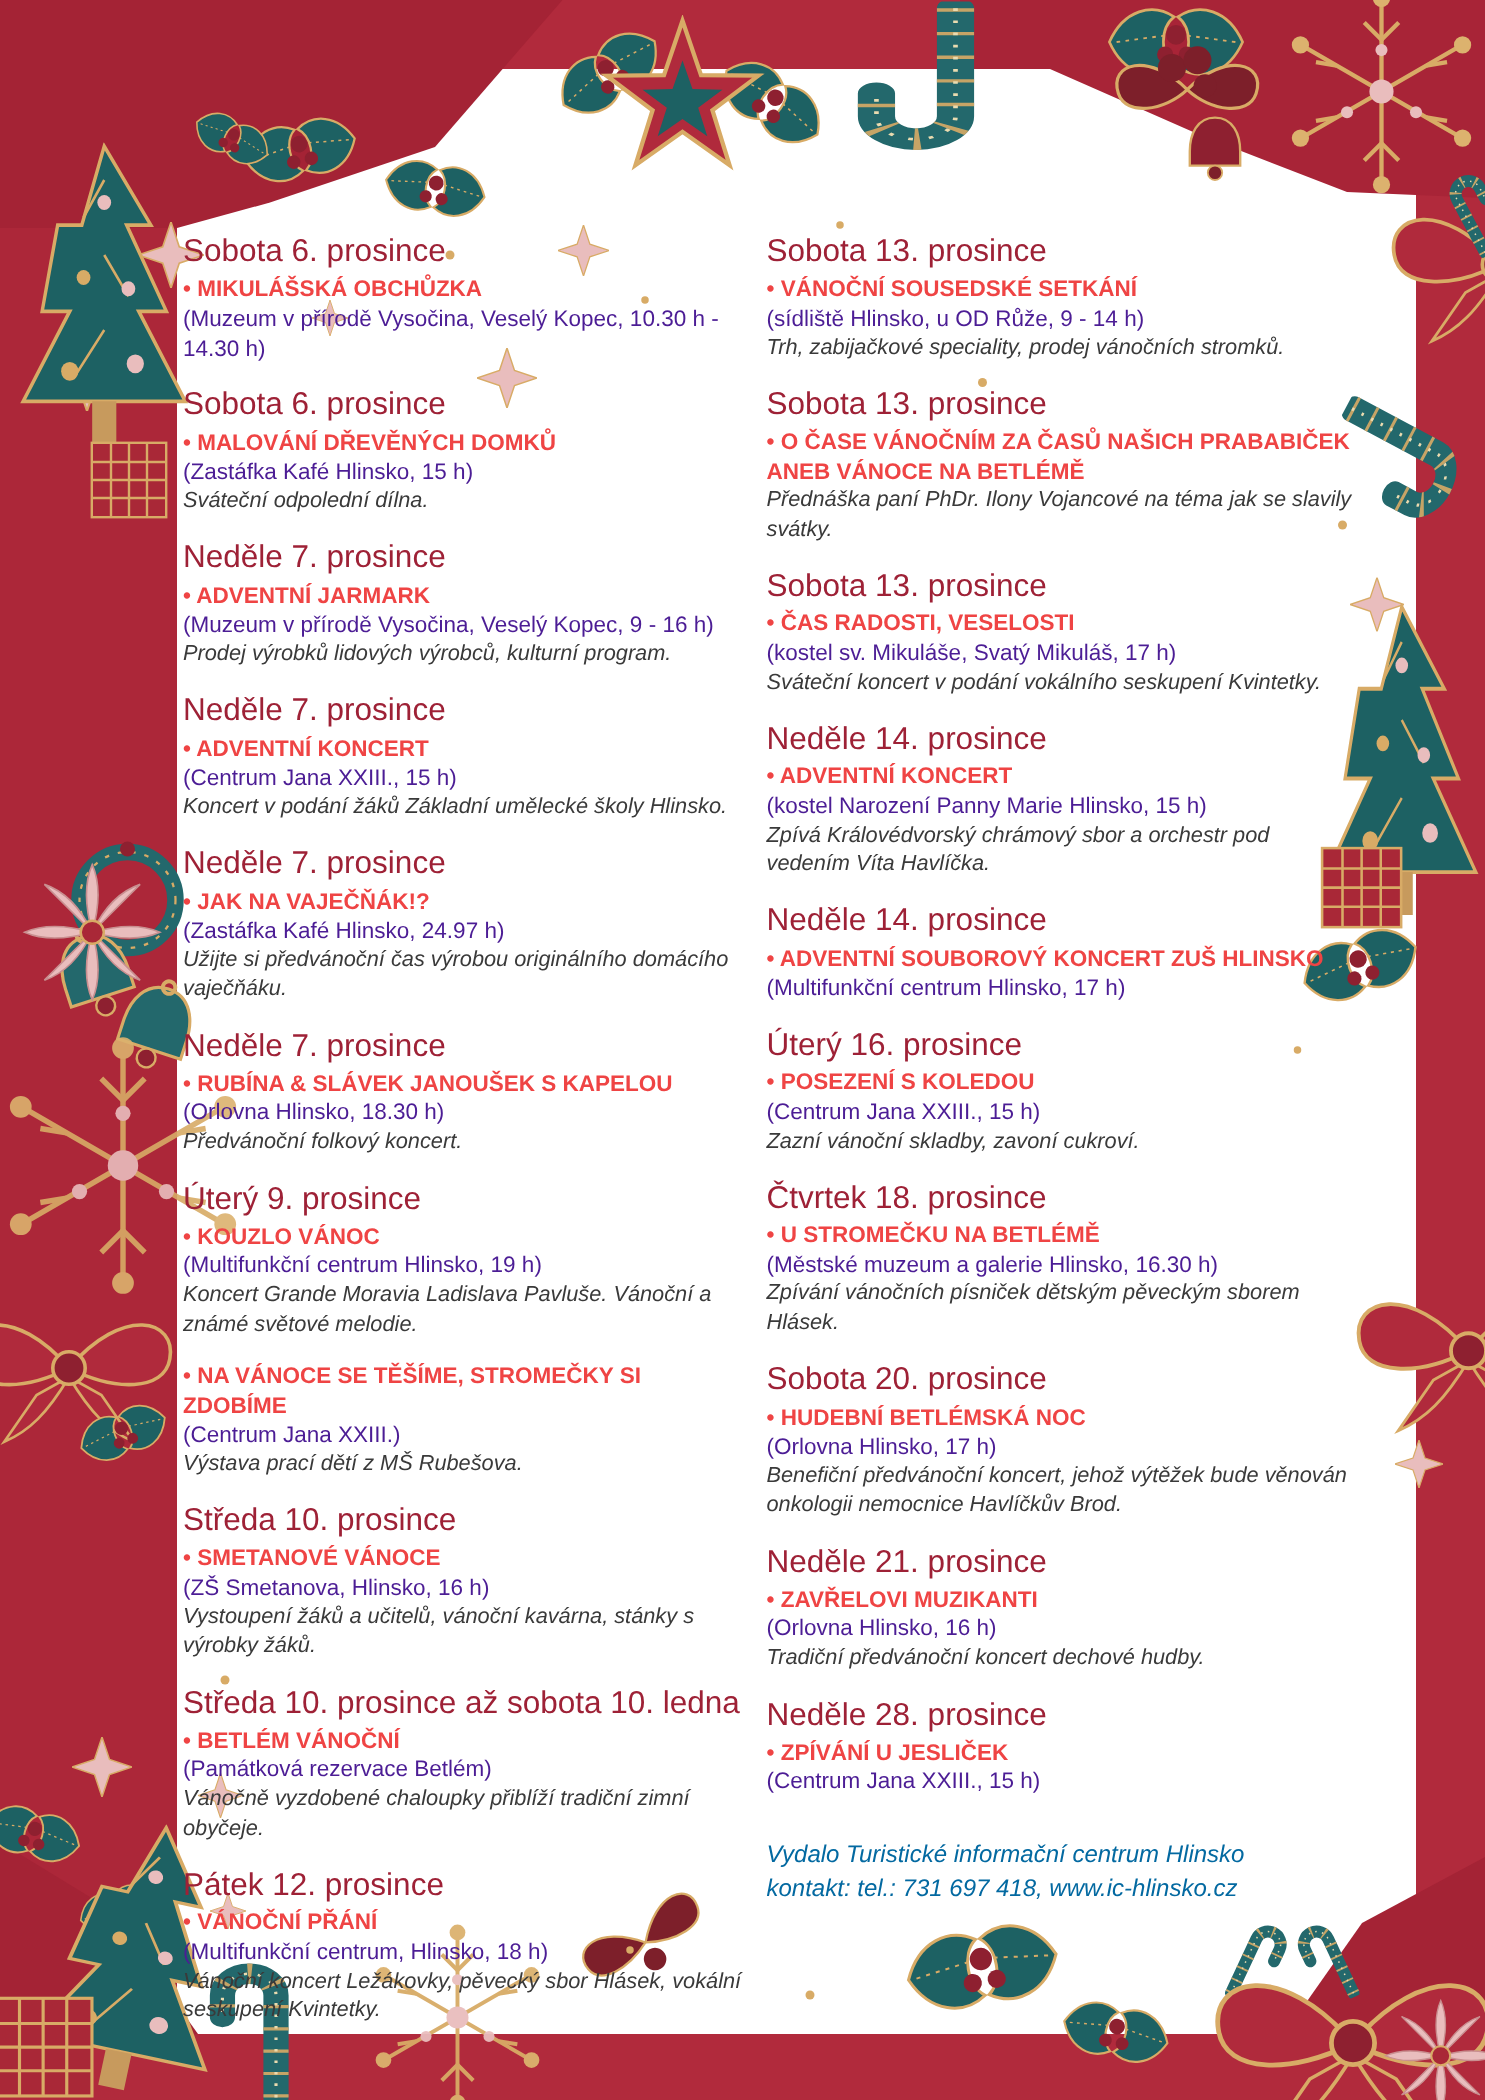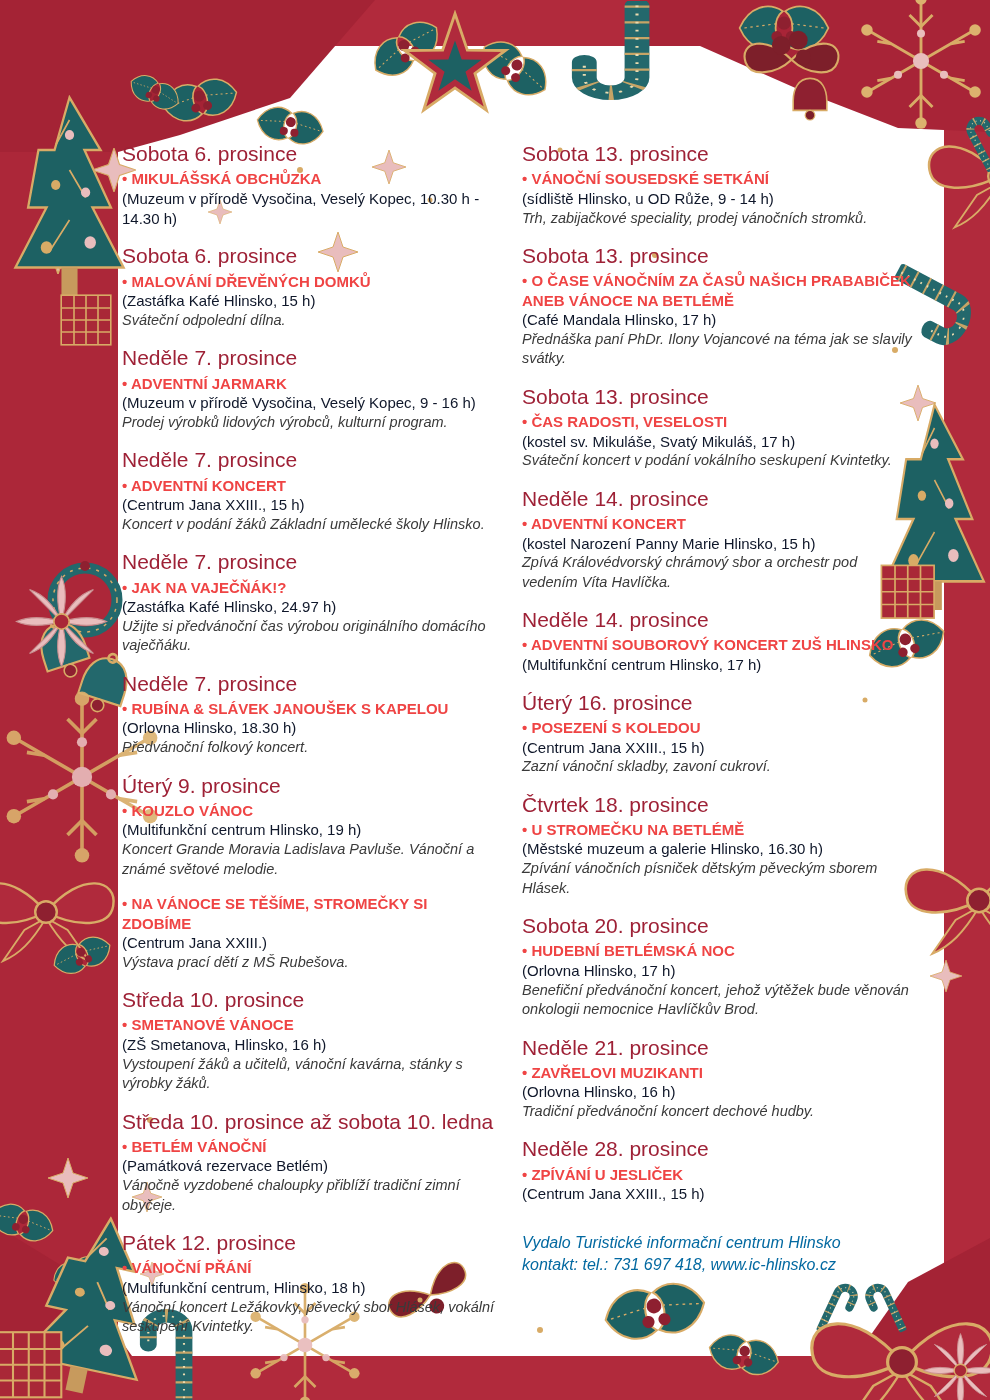--- a/index.html
+++ b/index.html
@@ -6,36 +6,36 @@
   .page{
     position:relative;
     width:990px;height:1400px;
     margin:0 auto;
     background:#ffffff;
     overflow:hidden;
     font-family:"Liberation Sans","DejaVu Sans",sans-serif;
   }
   .decor{position:absolute;inset:0;z-index:0;}
   .content{
-    position:absolute;left:122px;top:141px;width:792px;
-    display:flex;gap:26px;z-index:1;
+    position:absolute;left:122px;top:155px;width:792px;
+    display:flex;gap:15px;z-index:1;
   }
   .col{display:block;}
   .col-left{width:374px;}
   .col-right{width:392px;}
   .event{margin:0 0 15px 0;}
   .date{
     font-size:21px;line-height:1.25;font-weight:500;
     color:#9e2136;margin:0 0 2px 0;white-space:nowrap;
   }
   .title{
     font-size:15px;line-height:1.3;font-weight:700;color:#ef4444;
   }
   .title::before{content:"• ";}
-  .venue{font-size:15px;line-height:1.32;color:#0f172a;}
+  .venue{font-size:15px;line-height:1.32;color:#4c1d95;}
   .desc{font-size:14.5px;line-height:1.34;color:#3a3a3a;font-style:italic;}
   .footer{margin-top:28px;font-style:italic;color:#0369a1;font-size:16px;line-height:1.4;}
 </style>
 </head>
 <body>
 
 <div class="page">
 
   <svg class="decor" width="990" height="1400" viewBox="0 0 990 1400">
     <defs>
@@ -377,21 +377,20 @@
       <div>
           <section class="event">
             <div class="date">Sobota 13. prosince</div>
             <div class="title">VÁNOČNÍ SOUSEDSKÉ SETKÁNÍ</div>
             <div class="venue">(sídliště Hlinsko, u OD Růže, 9 - 14 h)</div>
             <div class="desc">Trh, zabijačkové speciality, prodej vánočních stromků.</div>
           </section>
           <section class="event">
             <div class="date">Sobota 13. prosince</div>
             <div class="title">O ČASE VÁNOČNÍM ZA ČASŮ NAŠICH PRABABIČEK  ANEB VÁNOCE NA BETLÉMĚ</div>
-            <div class="venue">(Café Mandala Hlinsko, 17 h)</div>
             <div class="desc">Přednáška paní PhDr. Ilony Vojancové na téma jak se slavily svátky.</div>
           </section>
           <section class="event">
             <div class="date">Sobota 13. prosince</div>
             <div class="title">ČAS RADOSTI, VESELOSTI</div>
             <div class="venue">(kostel sv. Mikuláše, Svatý Mikuláš, 17 h)</div>
             <div class="desc">Sváteční koncert v podání vokálního seskupení Kvintetky.</div>
           </section>
           <section class="event">
             <div class="date">Neděle 14. prosince</div>

